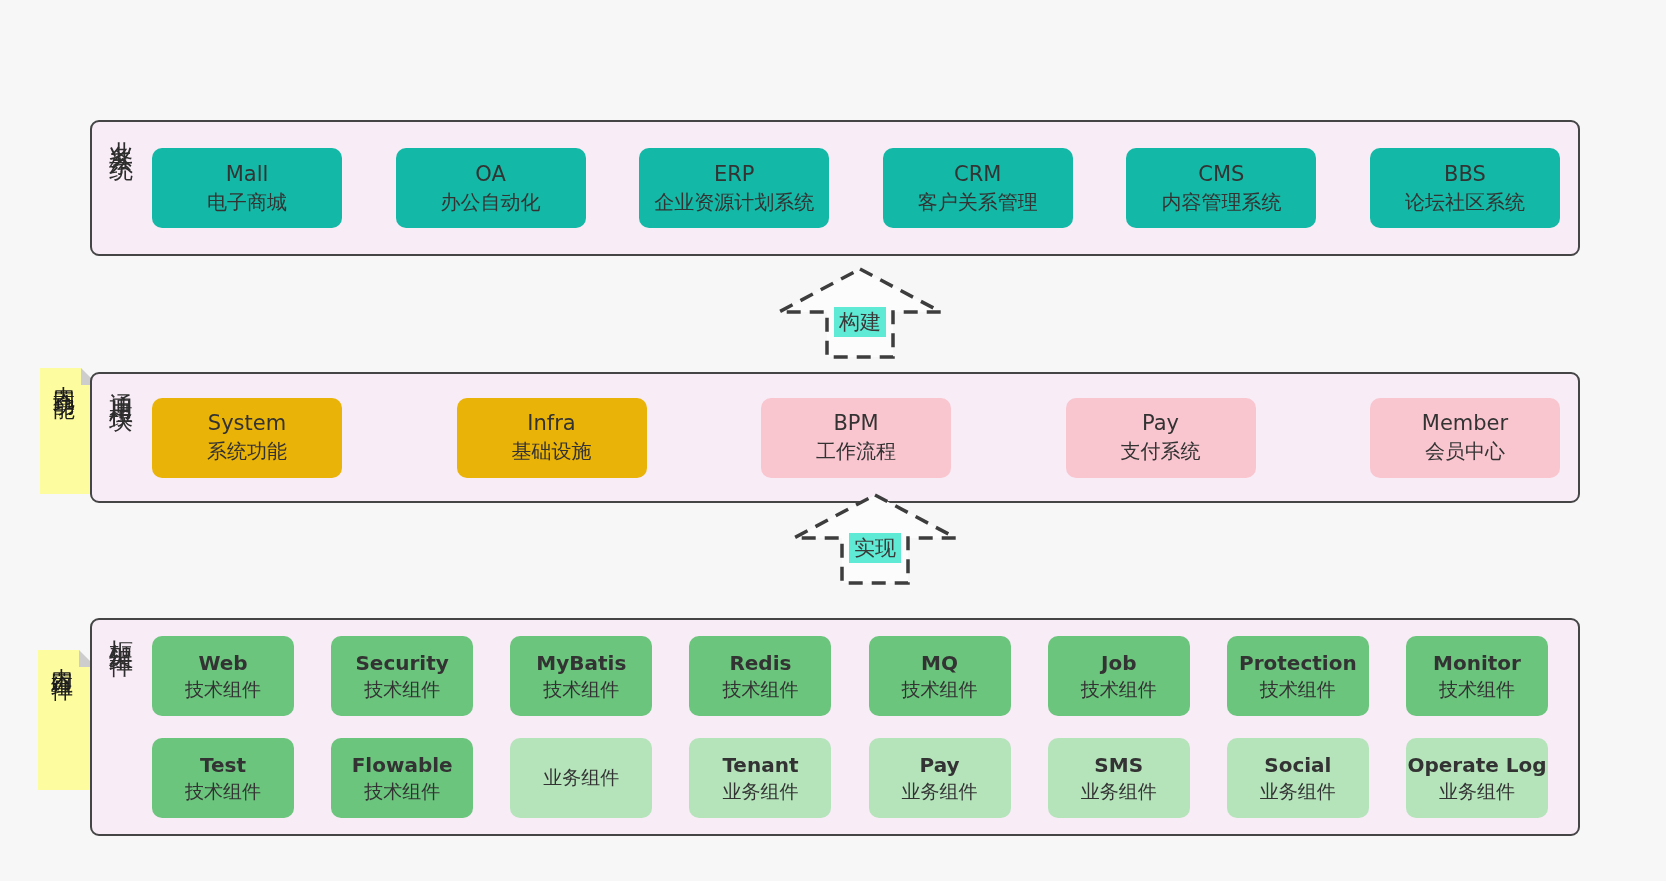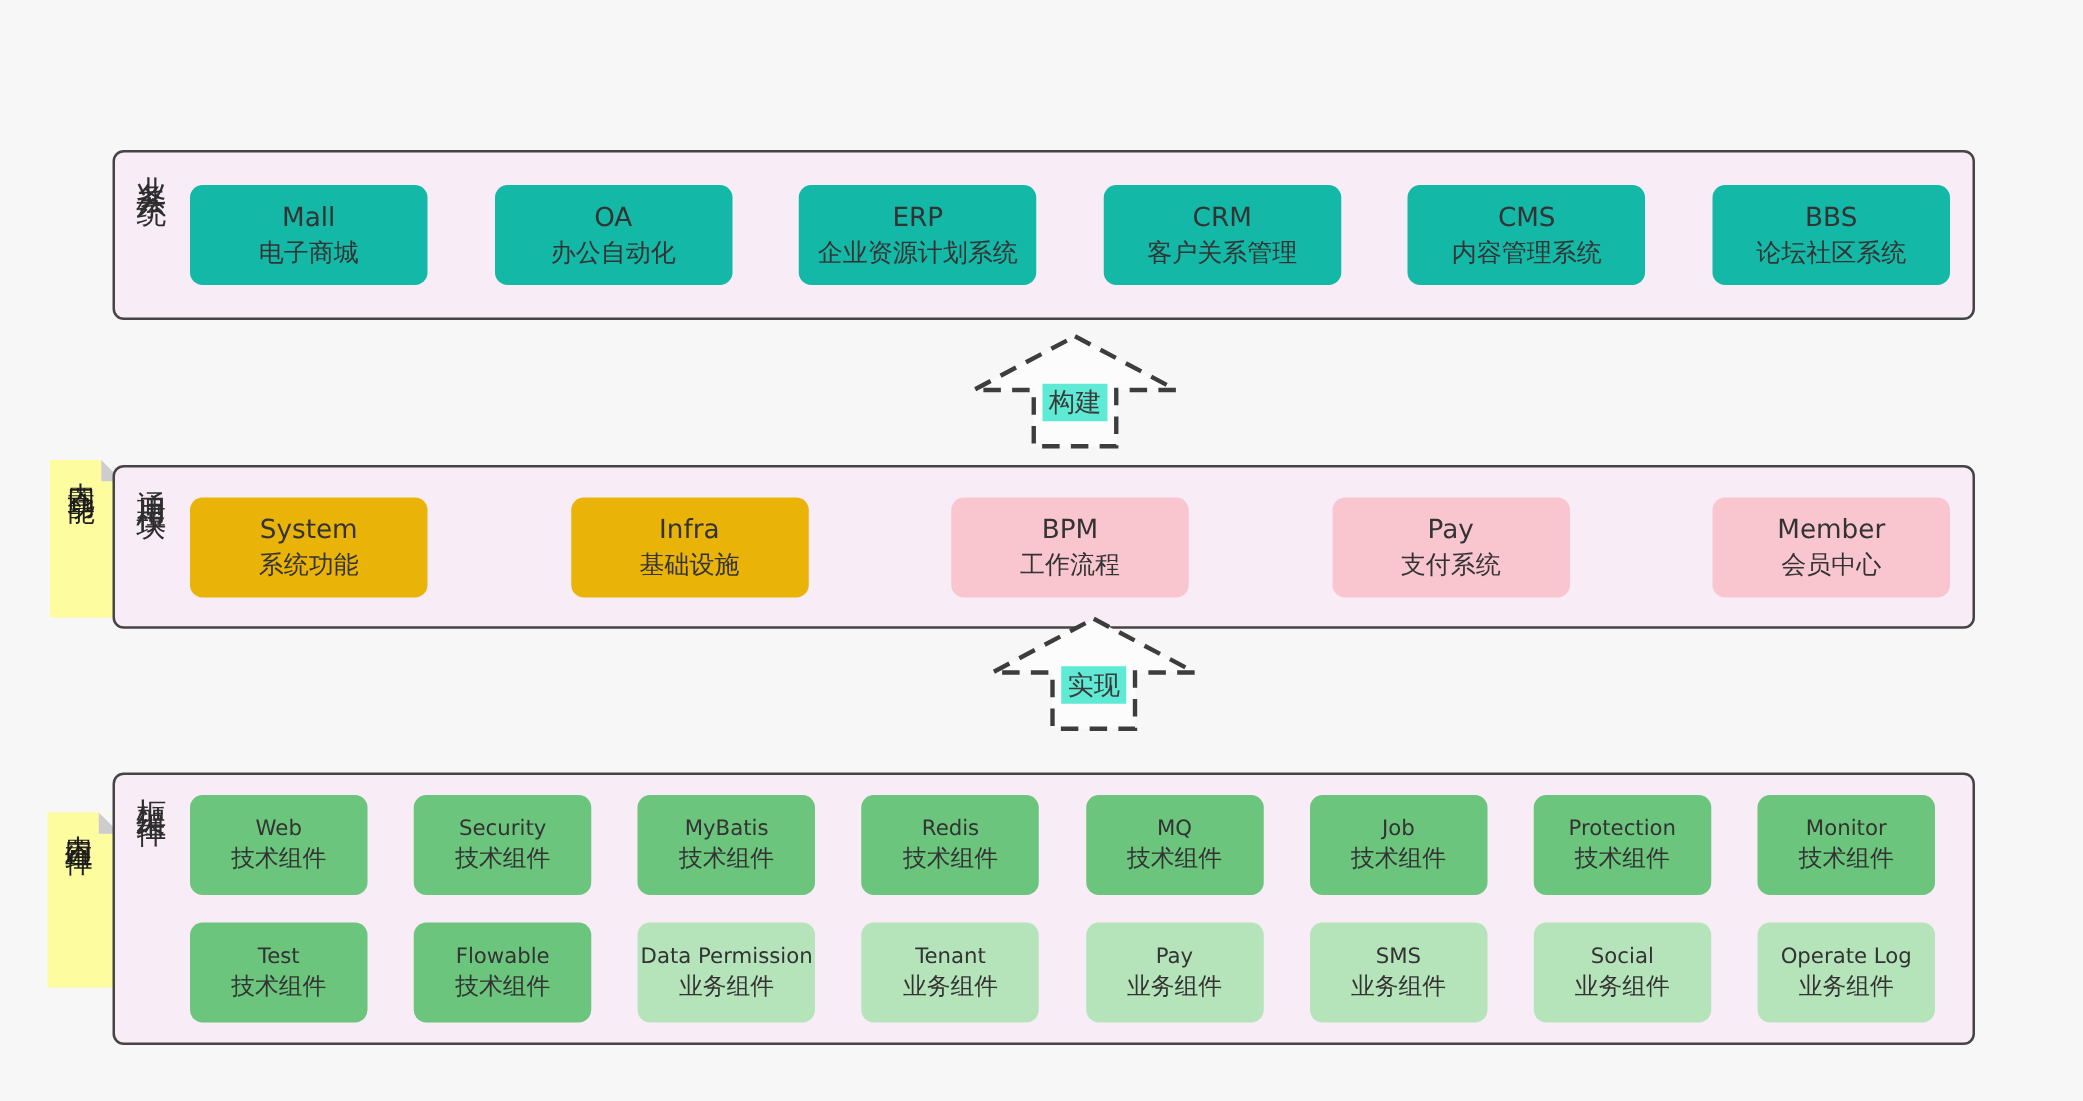--- a/index.html
+++ b/index.html
@@ -61,21 +61,21 @@
     width:190px; height:80px;
     border-radius:10px;
     display:flex; flex-direction:column;
     align-items:center; justify-content:center;
     text-align:center;
     line-height:1.32;
   }
   .box .bname { font-size:21px; }
   .box .bdesc { font-size:20px; }
   .sm .box, .box.sm { width:142px; }
-  .sm .box .bname { font-size:17px; }
+  .sm .box .bname { font-size:20px;font-weight:bold; }
   .sm .box .bdesc { font-size:19px; }
 
   .blue        { background:#14b8a6; }
   .red         { background:#eab308; }
   .pink        { background:#f9c6d0; }
   .green-dark  { background:#6bc57d; }
   .green-light { background:#b5e4bb; }
 
   
   .sticky {
@@ -244,21 +244,20 @@
     <div class="grid-row">
       <div class="box green-dark">
         <div class="bname">Test</div>
         <div class="bdesc">技术组件</div>
       </div>
       <div class="box green-dark">
         <div class="bname">Flowable</div>
         <div class="bdesc">技术组件</div>
       </div>
       <div class="box green-light">
-        <div class="bname">Data Permission</div>
         <div class="bdesc">业务组件</div>
       </div>
       <div class="box green-light">
         <div class="bname">Tenant</div>
         <div class="bdesc">业务组件</div>
       </div>
       <div class="box green-light">
         <div class="bname">Pay</div>
         <div class="bdesc">业务组件</div>
       </div>

